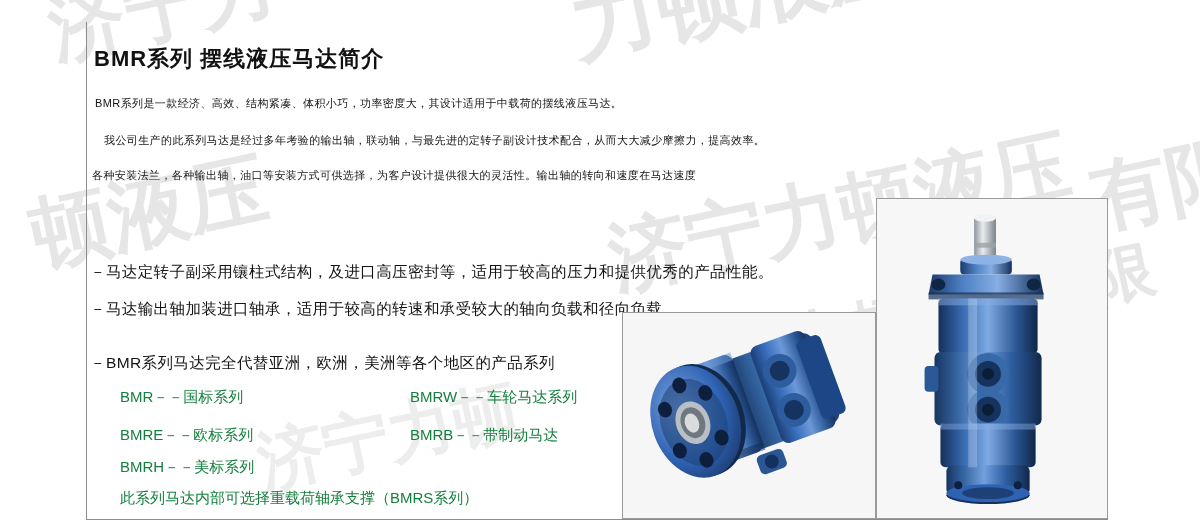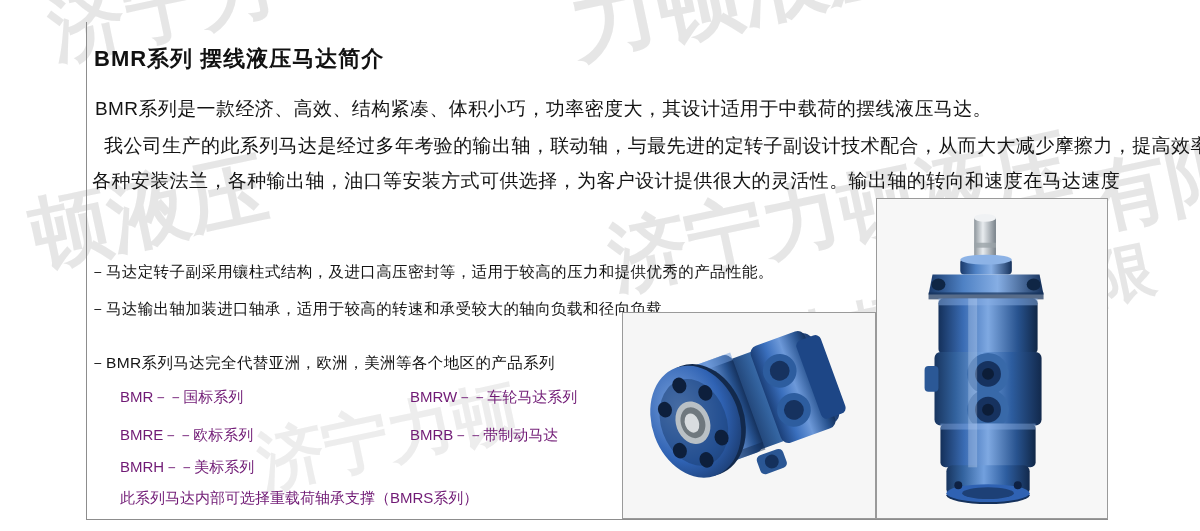--- a/index.html
+++ b/index.html
@@ -68,21 +68,21 @@
     font-size: 22px;
     font-weight: bold;
     letter-spacing: 1px;
     color: #111;
     font-family: "Liberation Sans", sans-serif;
   }
 
   .para {
     position: absolute;
     left: 92px;
-    font-size: 19px;
+    font-size: 11px;
     color: #141414;
     letter-spacing: .4px;
     white-space: nowrap;
     font-family: "Liberation Sans", sans-serif;
   }
   .p1 { top: 96px;  left: 95px; }
   .p2 { top: 133px; left: 88px; padding-left: 16px; }
   .p3 { top: 168px; left: 92px; }
   .p4 { top: 203px; left: 92px; }
 
@@ -95,21 +95,21 @@
     white-space: nowrap;
   }
   .d1 { top: 262px; }
   .d2 { top: 299px; }
   .d3 { top: 353px; }
 
   .series-row {
     position: absolute;
     left: 120px;
     font-size: 15px;
-    color: #701a75;
+    color: #15803d;
     white-space: nowrap;
   }
   .s1 { top: 388px; }
   .s2 { top: 426px; text-align: right; }
   .s3 { top: 458px; }
   .s4 { top: 489px; }
   .series-col2 { position: absolute; left: 290px; }
 
   
   .photo {

